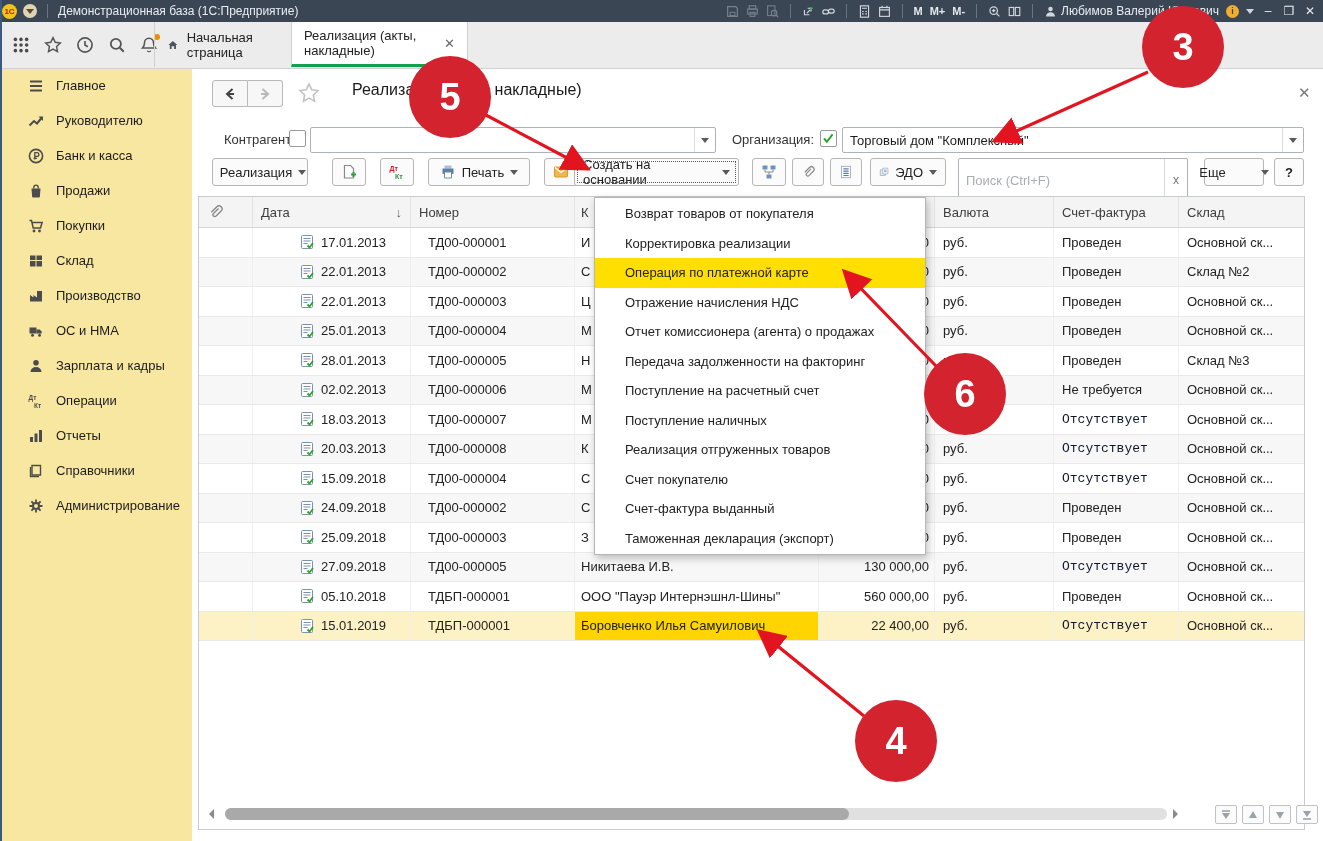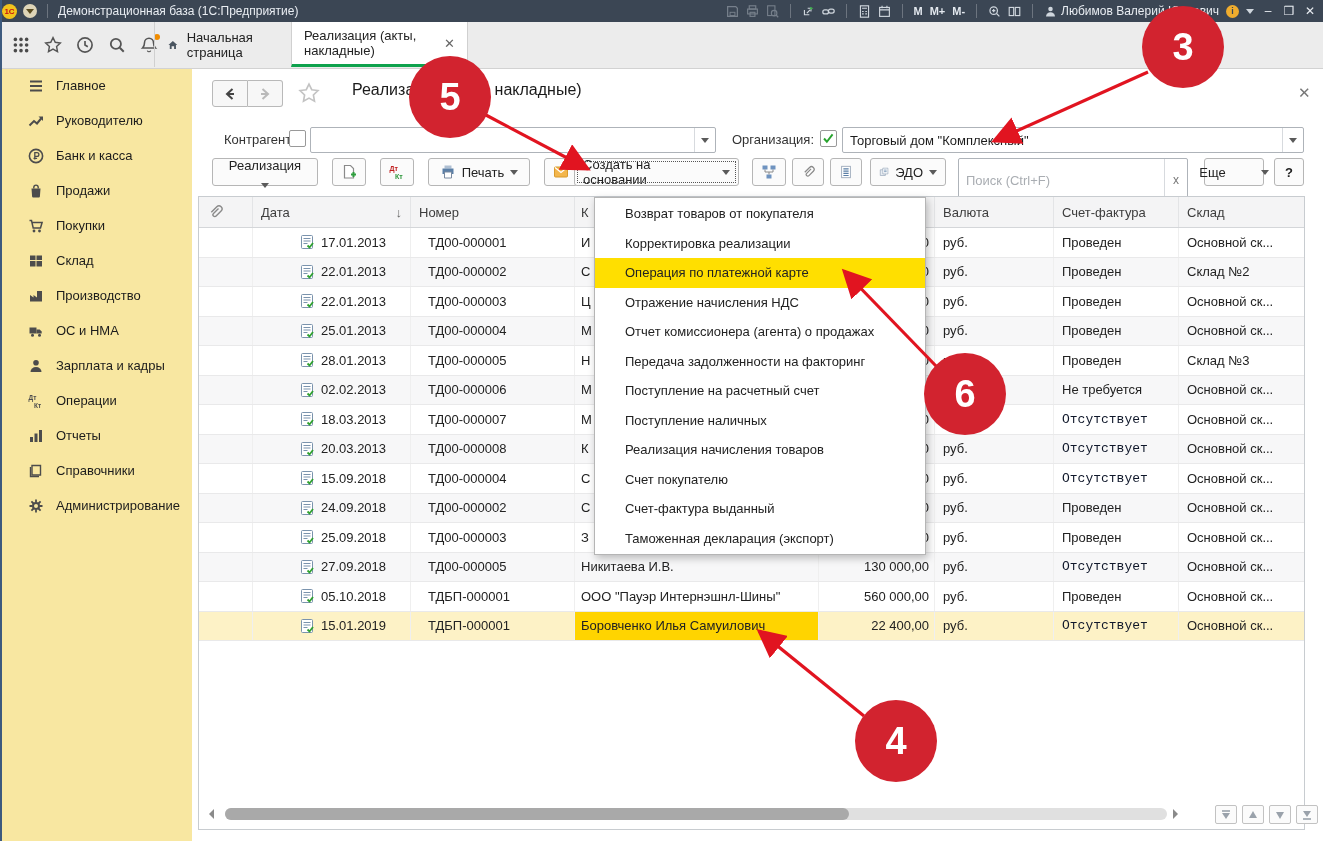--- a/index.html
+++ b/index.html
@@ -386,21 +386,21 @@
     </span>
     <div class="combo" style="left:650px;width:460px;">
       <span class="combo-val">Торговый дом "Комплексный"</span>
       <span class="combo-arrow">
           <span class="caret"></span>
         </span>
     </div>
   </div>
 
   <div class="toolbar">
-    <div class="tbtn" style="left:20px;width:106px;flex-direction:column;">
+    <div class="tbtn" style="left:20px;width:96px;">
       <svg class="icn" viewBox="0 0 16 16">
           <circle cx="8" cy="8" r="7" fill="#35a435"></circle>
           <path d="M8 4.5v7M4.5 8h7" stroke="#fff" stroke-width="2"></path>
         </svg>
       <span>Реализация</span>
       <span class="caret"></span>
     </div>
     <div class="tbtn" style="left:140px;width:34px;">
       <svg class="icn" viewBox="0 0 16 16">
           <path d="M3.5 1.5h6l3 3V14h-9z" fill="#fff" stroke="#8a8a8a" stroke-width="1.2"></path>
@@ -778,21 +778,21 @@
   <div class="ctx-menu">
     <div id="menu-items">
         <div class="menu-item">Возврат товаров от покупателя</div>
         <div class="menu-item">Корректировка реализации</div>
         <div class="menu-item hl">Операция по платежной карте</div>
         <div class="menu-item">Отражение начисления НДС</div>
         <div class="menu-item">Отчет комиссионера (агента) о продажах</div>
         <div class="menu-item">Передача задолженности на факторинг</div>
         <div class="menu-item">Поступление на расчетный счет</div>
         <div class="menu-item">Поступление наличных</div>
-        <div class="menu-item">Реализация начисления товаров</div>
+        <div class="menu-item">Реализация отгруженных товаров</div>
         <div class="menu-item">Счет покупателю</div>
         <div class="menu-item">Счет-фактура выданный</div>
         <div class="menu-item">Таможенная декларация (экспорт)</div>
       </div>
   </div>
 </div>
 
 <svg class="arrows">
   <defs>
     <marker id="arr" markerWidth="10" markerHeight="9" refX="8" refY="4.5" orient="auto">

